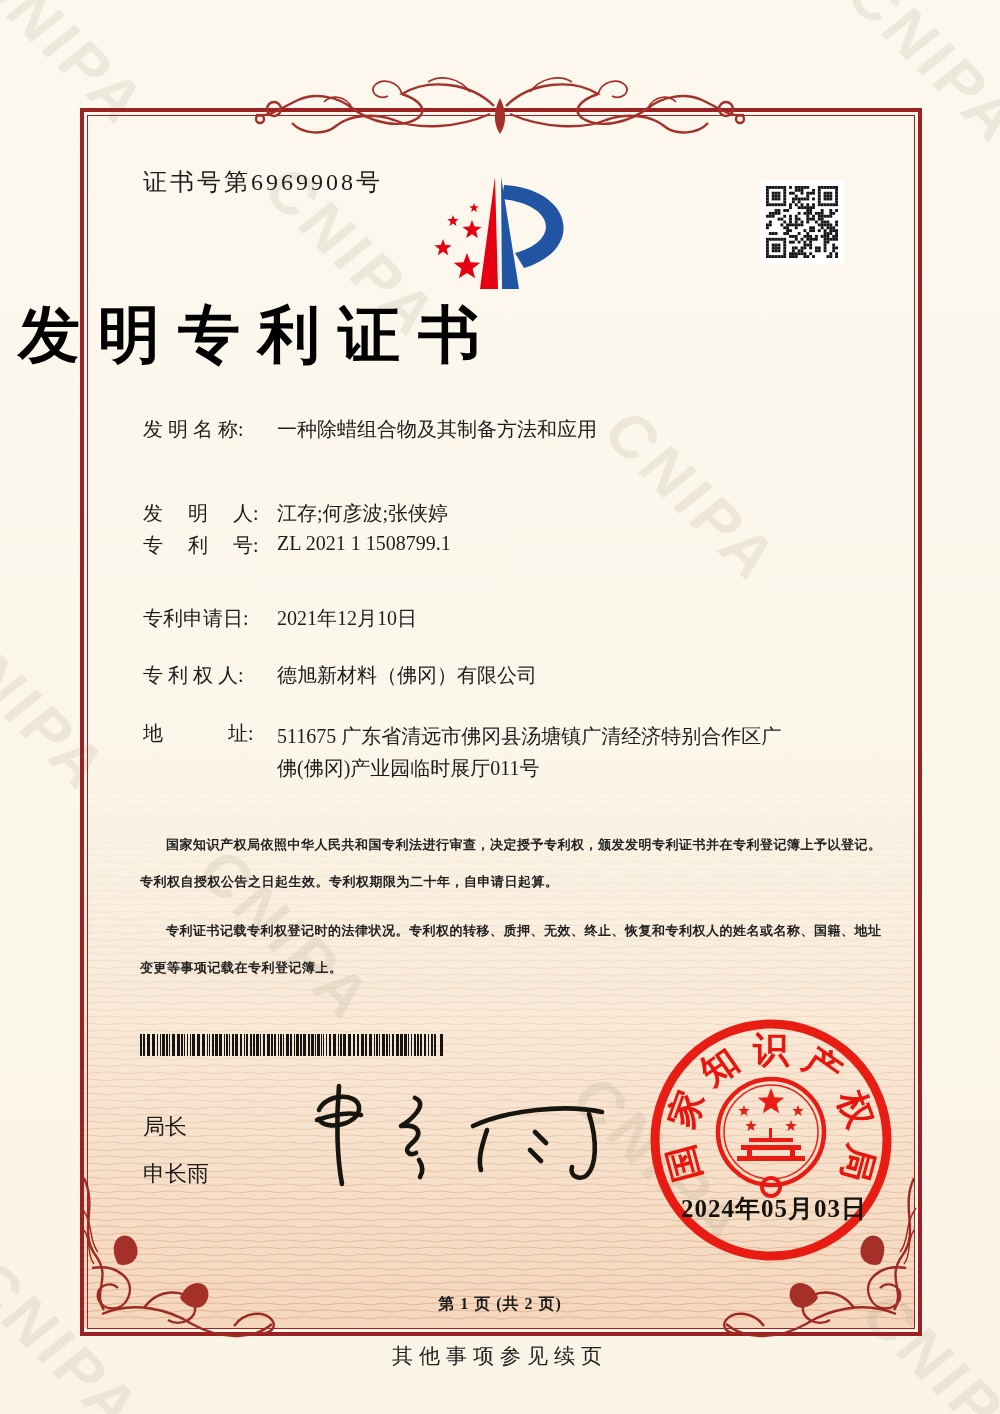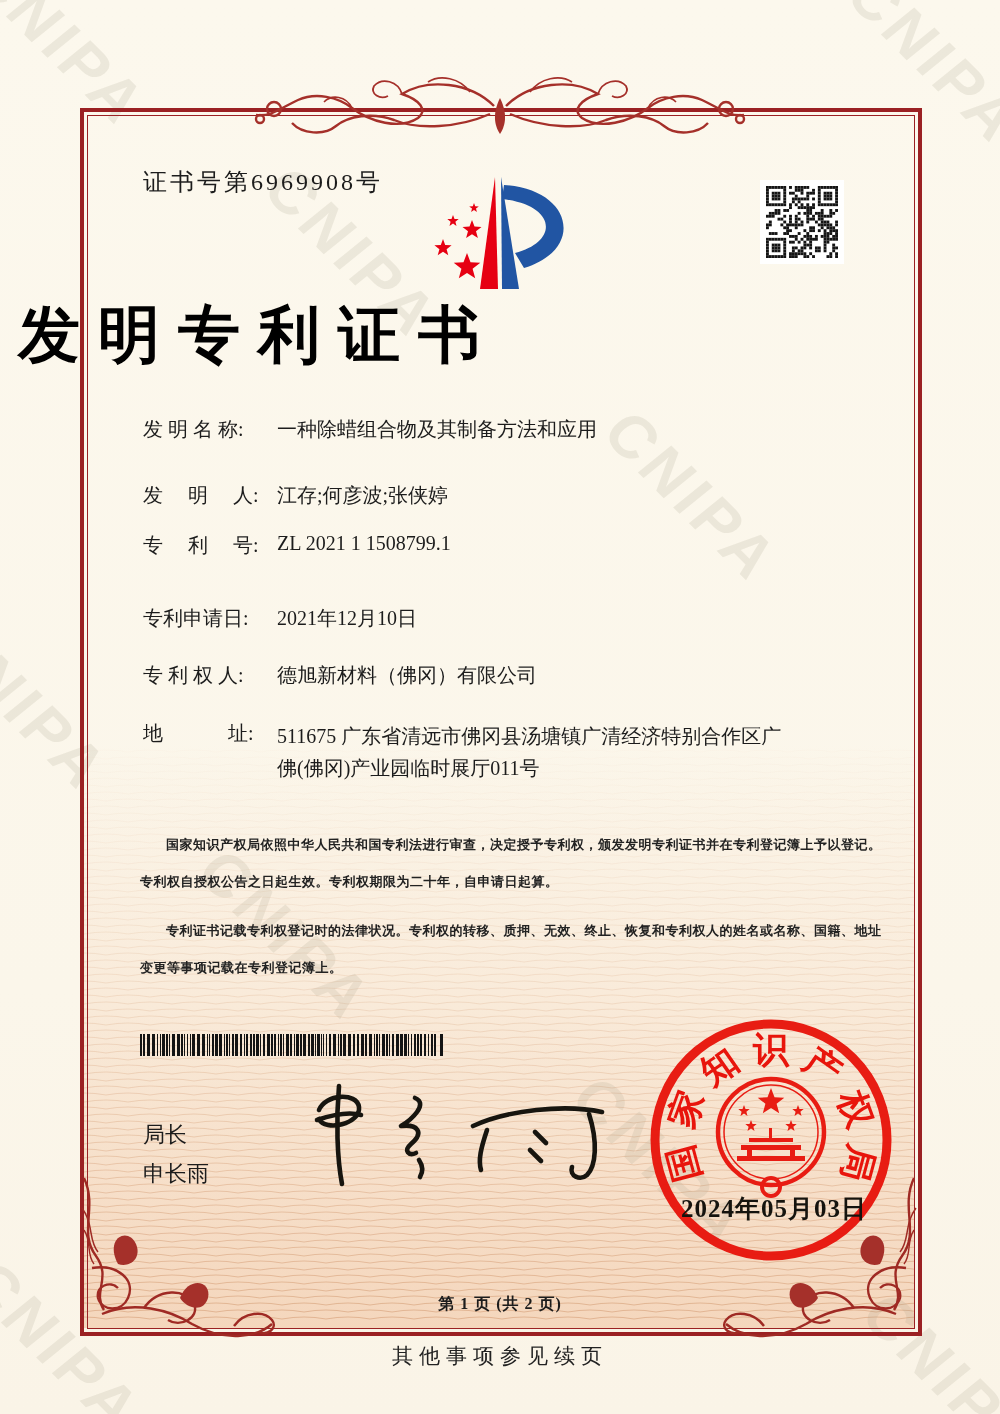--- a/index.html
+++ b/index.html
@@ -45,21 +45,21 @@
   .row .lab{display:inline-block; width:134px; vertical-align:top;}
   .row .val{display:inline-block; vertical-align:top;}
   .row .val.addr{white-space:normal; width:508px; line-height:32px;}
   .pair2{margin-left:62px;}
   
   .legal{position:absolute; left:140px; top:826px; width:752px; z-index:6;
     font-size:13px; line-height:37px; letter-spacing:.5px; color:#222;font-weight:bold;}
   .legal p{margin:0 0 12px 0; text-indent:2em;}
   
   #barcode{position:absolute; left:140px; top:1034px; z-index:6;}
-  .director-label{position:absolute; left:143px; top:1112px; font:22px "Liberation Sans","DejaVu Sans",sans-serif; z-index:6;margin-top:8px;}
+  .director-label{position:absolute; left:143px; top:1112px; font:22px "Liberation Sans","DejaVu Sans",sans-serif; z-index:6;}
   .director-name{position:absolute; left:143px; top:1159px; font:22px "Liberation Sans","DejaVu Sans",sans-serif; z-index:6;}
   #signature{position:absolute; left:297px; top:1062px; z-index:6;}
   #seal{position:absolute; left:645px; top:1014px; z-index:7;}
   .seal-date{position:absolute; left:681px; top:1192px; z-index:8; font-size:25px; font-weight:600; color:#15130e; letter-spacing:1px;}
   .page-num{position:absolute; left:0; top:1294px; width:100%; text-align:center; font-size:16px; z-index:6; letter-spacing:1px;font-weight:bold;}
   .continuation{position:absolute; left:0; top:1342px; width:100%; text-align:center; font-size:21px; letter-spacing:6px; z-index:6; color:#222;}
 </style>
 </head>
 <body>
 
@@ -519,21 +519,21 @@
         <rect x="63.36" y="69.12" width="2.88" height="2.88" fill="#141414"></rect>
         <rect x="69.12" y="69.12" width="2.88" height="2.88" fill="#141414"></rect>
       </svg>
   </div>
 
   <div class="title">发明专利证书</div>
 
   <div class="row" style="top:416px">
     <span class="lab">发 明 名 称:</span><span class="val">一种除蜡组合物及其制备方法和应用</span>
   </div>
-  <div class="row" style="top:482px">
+  <div class="row" style="top:500px">
     <span class="lab">发　 明　 人:</span><span class="val">江存;何彦波;张侠婷</span>
   </div>
   <div class="row" style="top:532px">
     <span class="lab">专　 利　 号:</span><span class="val">ZL 2021 1 1508799.1</span>
   </div>
   <div class="row" style="top:605px">
     <span class="lab">专利申请日:</span><span class="val">2021年12月10日</span>
   </div>
   <div class="row" style="top:662px">
     <span class="lab">专 利 权 人:</span><span class="val">德旭新材料（佛冈）有限公司</span>

